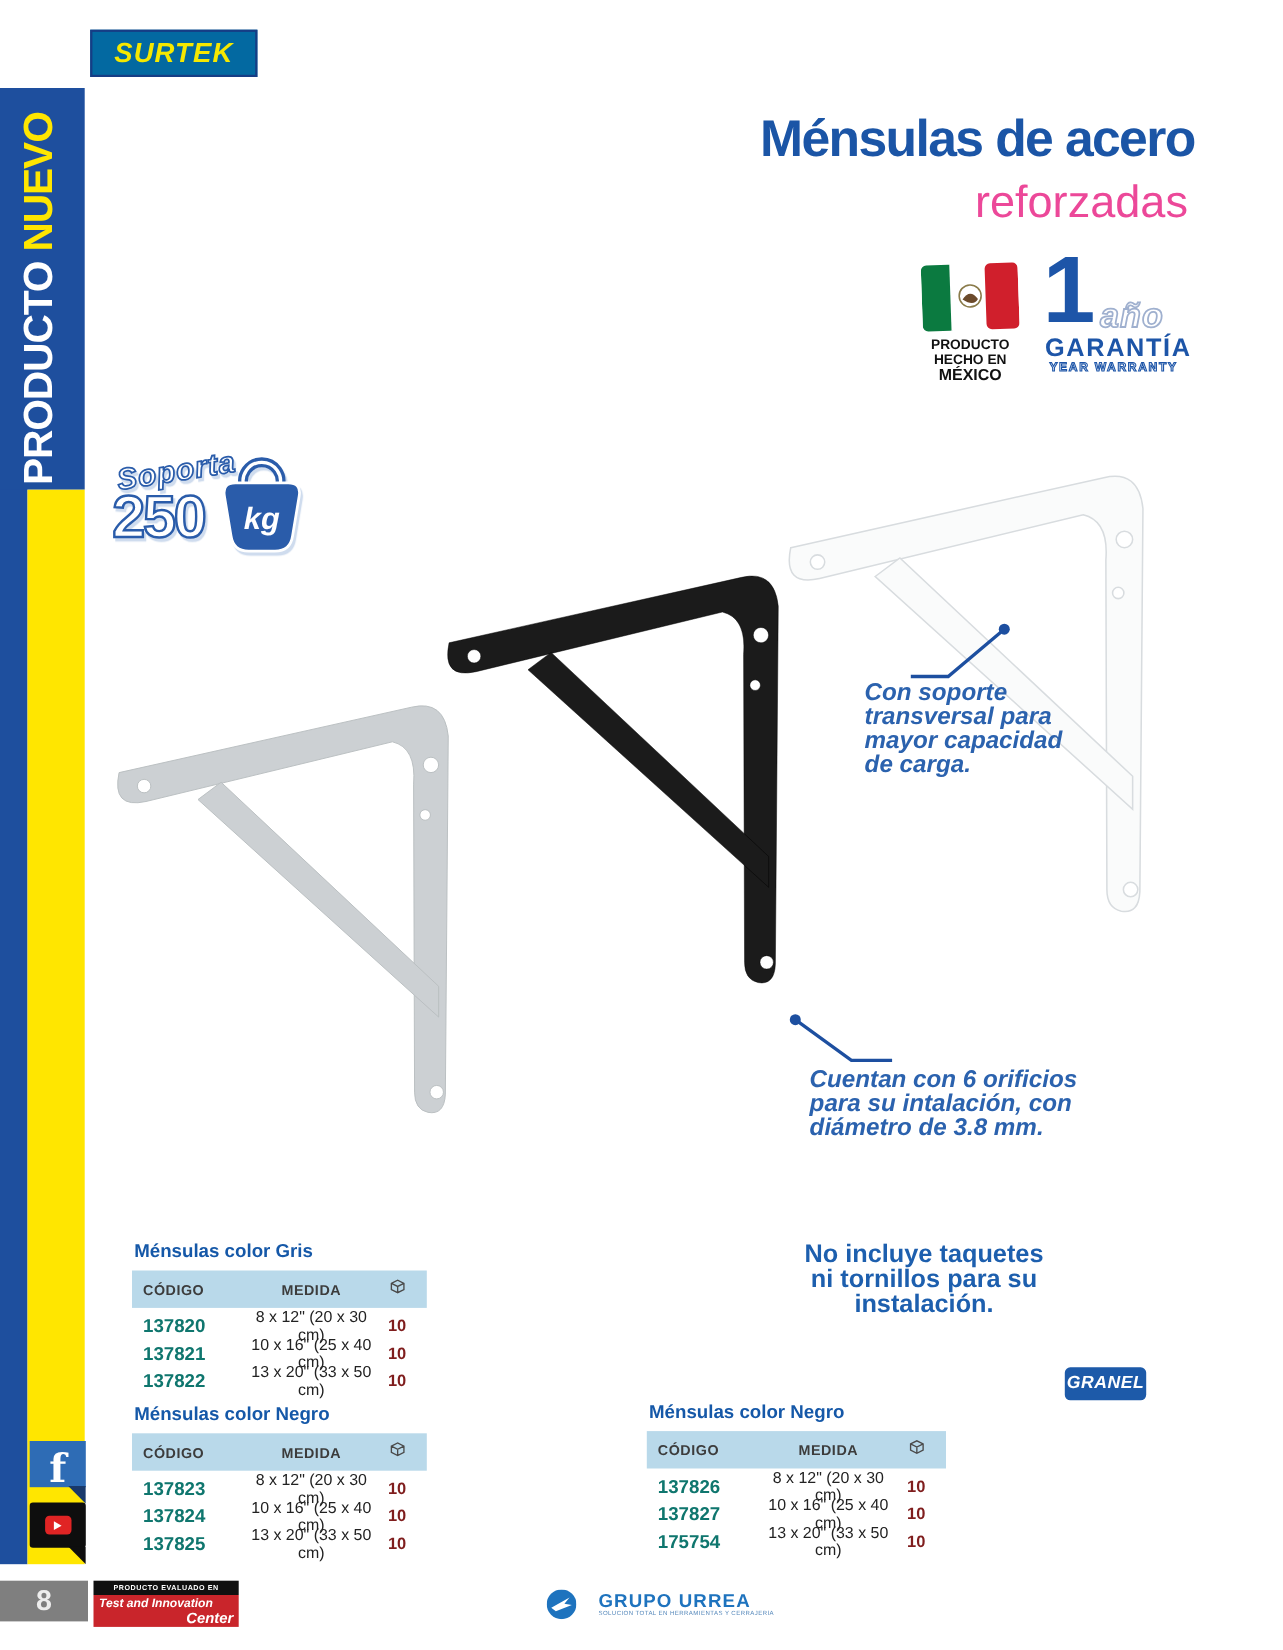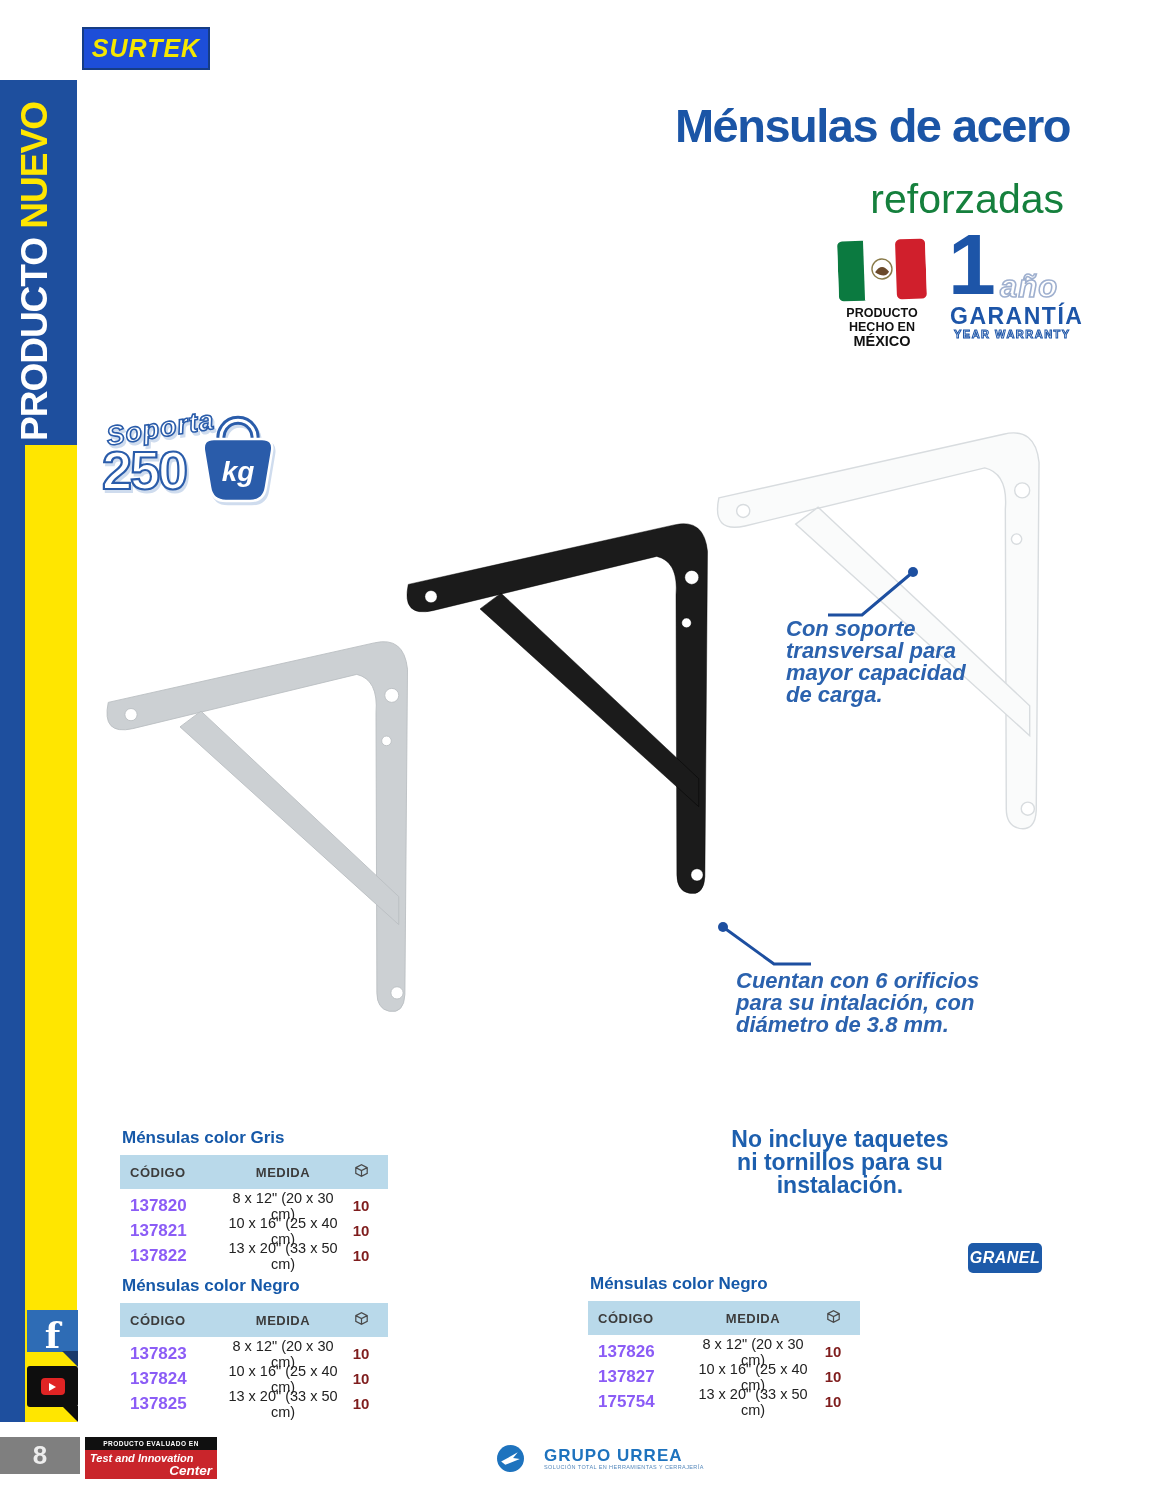--- a/index.html
+++ b/index.html
@@ -10,28 +10,28 @@
   .side-strip{position:absolute;left:0;top:80px;width:25px;height:1342px;background:#1e4f9e;}
   .side-yellow{position:absolute;left:25px;top:445px;width:52px;height:977px;background:#ffe600;}
   .side-panel{position:absolute;left:0;top:80px;width:77px;height:365px;background:#1e4f9e;}
   .side-text{position:absolute;left:14px;top:441px;width:360px;height:60px;
              transform:rotate(-90deg);transform-origin:0 0;
              font-size:37px;font-weight:800;letter-spacing:-1px;white-space:nowrap;}
   .side-text .w{color:#fff;}
   .side-text .y{color:#ffe600;}
 
   
-  .brand{position:absolute;left:82px;top:27px;width:128px;height:43px;background:#1d4ed8;
+  .brand{position:absolute;left:82px;top:27px;width:152px;height:43px;background:#0369a1;
          border:2px solid #163d85;box-sizing:border-box;display:flex;align-items:center;justify-content:center;
          color:#f5e800;font-size:25px;font-weight:900;font-style:italic;letter-spacing:1px;}
 
   
-  .title-main{position:absolute;right:96px;top:98px;margin:0;color:#1b55a6;font-size:47px;
+  .title-main{position:absolute;right:80px;top:98px;margin:0;color:#1b55a6;font-size:47px;
               font-weight:800;letter-spacing:-1.5px;text-align:right;}
-  .title-sub{position:absolute;right:86px;top:160px;margin:16px;color:#15803d;font-size:41px;
+  .title-sub{position:absolute;right:86px;top:160px;margin:0;color:#ec4899;font-size:41px;
              font-weight:400;letter-spacing:0;text-align:right;}
 
   
   .flag{position:absolute;left:838px;top:238px;width:88px;height:64px;transform:rotate(-2deg);}
   .made-in{position:absolute;left:824px;top:306px;width:116px;text-align:center;color:#111;
            font-size:12.5px;font-weight:700;line-height:14px;}
   .made-in .big{font-size:14.5px;font-weight:900;}
 
   
   .warranty{position:absolute;left:948px;top:233px;width:150px;height:110px;}
@@ -77,21 +77,21 @@
   .table.negro{left:120px;top:1276px;}
   .table.blanco{left:588px;top:1274px;width:272px;}
   .t-title{margin:0 0 7px 2px;font-size:17px;font-weight:800;color:#1558a8;}
   .t-head{display:flex;align-items:center;background:#b9d9ea;height:34px;padding:0 10px;box-sizing:border-box;}
   .t-head .c-code{font-size:13px;font-weight:800;color:#3c3c3c;letter-spacing:0.5px;}
   .t-head .c-size{font-size:13px;font-weight:800;color:#3c3c3c;letter-spacing:0.5px;}
   .c-code{width:92px;}
   .c-size{flex:1;text-align:center;}
   .c-qty{width:34px;text-align:center;}
   .trow{display:flex;align-items:center;height:25px;padding:0 10px;box-sizing:border-box;}
-  .trow .c-code{font-size:17px;font-weight:800;color:#8b5cf6;}
+  .trow .c-code{font-size:17px;font-weight:800;color:#0f766e;}
   .trow .c-size{font-size:14.5px;color:#222;}
   .trow .c-qty{font-size:15px;font-weight:800;color:#7f1d1d;}
   .t-body{padding-top:4px;}
 
   
   .fb-tile{position:absolute;left:27px;top:1310px;width:51px;height:42px;background:#2e6cb5;
            display:flex;align-items:flex-end;justify-content:center;cursor:pointer;}
   .fb-tile span{color:#fff;font-family:"DejaVu Serif",serif;font-size:36px;font-weight:700;line-height:34px;}
   .yt-tile{position:absolute;left:27px;top:1366px;width:51px;height:41px;background:#0e0e0e;border-radius:3px;
            display:flex;align-items:center;justify-content:center;cursor:pointer;}

